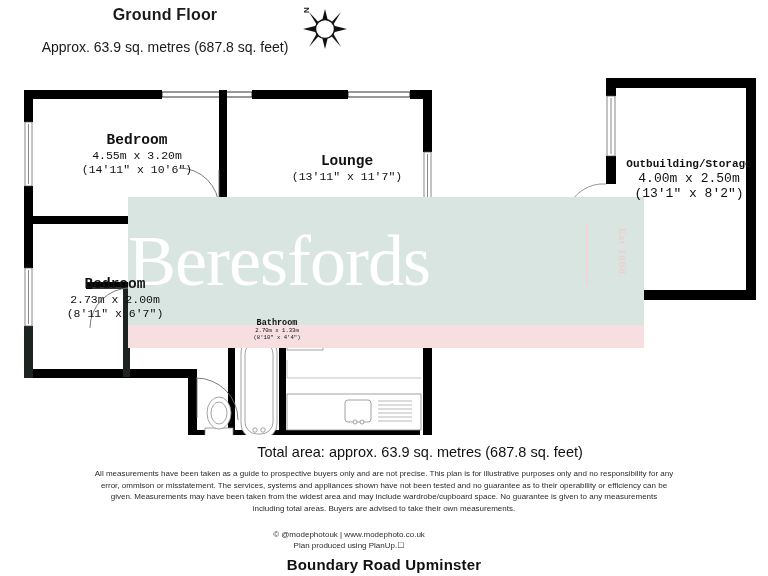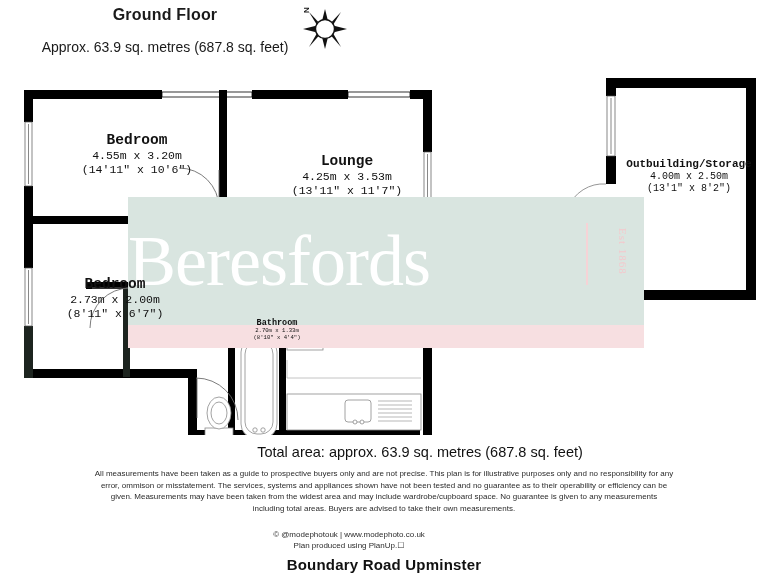--- a/index.html
+++ b/index.html
@@ -112,21 +112,21 @@
     display: block;
     font-weight: bold;
   }
   .room-label .rl-dim {
     display: block;
     font-weight: normal;
   }
   .size-lg .rl-name { font-size: 14.5px; }
   .size-lg .rl-dim  { font-size: 11.5px; }
   .size-md .rl-name { font-size: 11px; }
-  .size-md .rl-dim  { font-size: 10px; }
+  .size-md .rl-dim  { font-size: 13px; }
   .size-sm .rl-name { font-size: 8.5px; }
   .size-sm .rl-dim  { font-size: 5.6px; }
 
   #label-bedroom1 { left: 42px;  top: 72px;  width: 190px; }
   #label-bedroom2 { left: 20px;  top: 216px; width: 190px; }
   #label-lounge   { left: 262px; top: 93px;  width: 170px; }
   #label-kitchen  { left: 318px; top: 272px; width: 150px; }
   #label-bathroom { left: 222px; top: 258px; width: 110px; }
   #label-outbldg  { left: 614px; top: 98px;  width: 150px; }
 
@@ -371,21 +371,20 @@
   </div>
 
   <div class="room-label size-lg" id="label-bedroom2">
     <span class="rl-name">Bedroom</span>
     <span class="rl-dim">2.73m x 2.00m</span>
     <span class="rl-dim">(8'11" x 6'7")</span>
   </div>
 
   <div class="room-label size-lg" id="label-lounge">
     <span class="rl-name">Lounge</span>
-    <span class="rl-dim">4.25m x 3.53m</span>
     <span class="rl-dim">(13'11" x 11'7")</span>
   </div>
 
 
   <div class="room-label size-sm" id="label-bathroom">
     <span class="rl-name">Bathroom</span>
     <span class="rl-dim">2.70m x 1.33m</span>
     <span class="rl-dim">(8'10" x 4'4")</span>
   </div>
 

